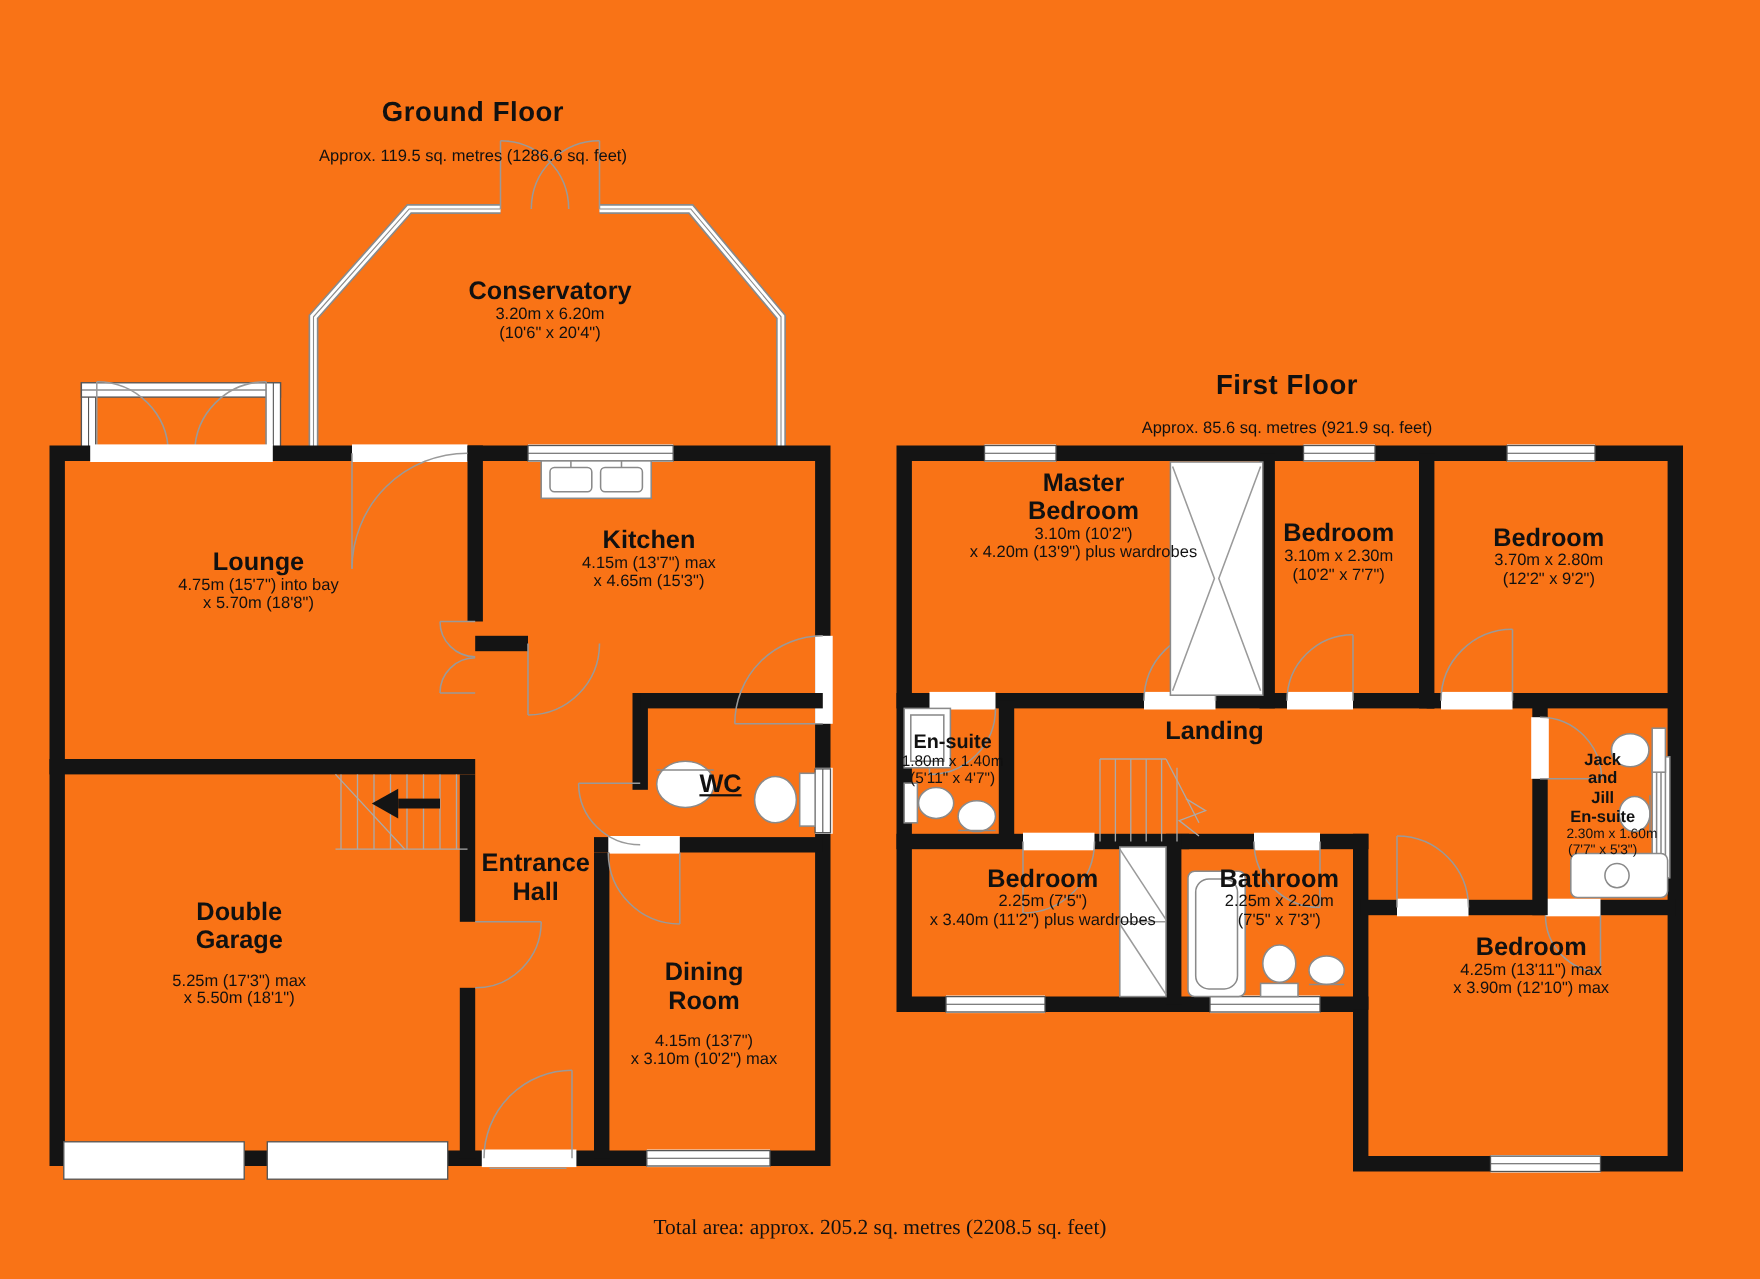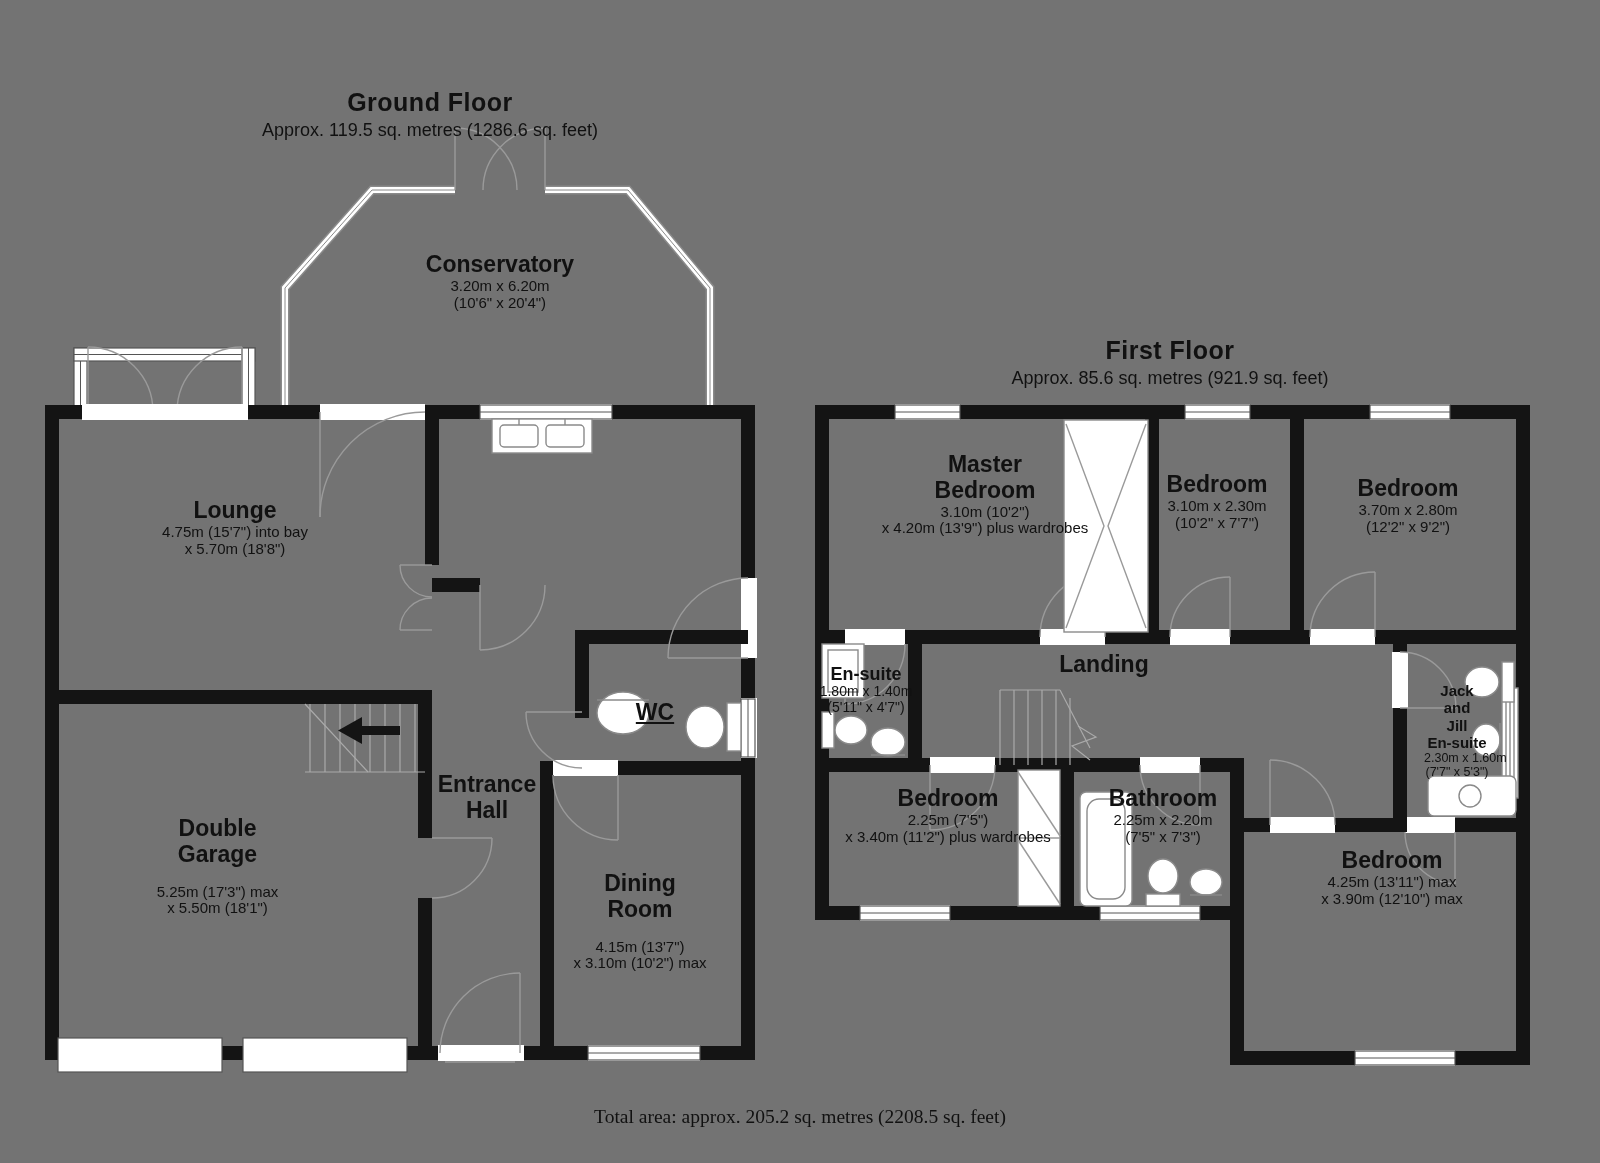--- a/index.html
+++ b/index.html
@@ -1,16 +1,16 @@
 <!DOCTYPE html>
 <html><head>
 <meta charset="utf-8">
 <style>
   html,body{margin:0;padding:0;background:#fff;}
-  .canvas{position:relative;width:1600px;height:1163px;background:#737373;
+  .canvas{position:relative;width:1600px;height:1163px;background:#f97316;
           font-family:"Liberation Sans",sans-serif;color:#111;overflow:hidden;}
   svg.plan{position:absolute;left:0;top:0;}
   
   .wallp{stroke:#141414;stroke-width:14;fill:none;}
   .wall{fill:#141414;}
   .gap{fill:#ffffff;}
   .thin{stroke:#9a9a9a;stroke-width:1.4;fill:none;}
   .tread{stroke:#aaaaaa;stroke-width:1.2;fill:none;}
   .win{fill:#ffffff;stroke:#555;stroke-width:1.2;}
   .winl{stroke:#555;stroke-width:1;fill:none;}
@@ -25,21 +25,21 @@
   .rd{font-size:15px;}
   .rn-narrow{max-width:130px;margin:0 auto;}
   .rn-n80{max-width:86px;margin:16px auto;}
   .big .rn{font-size:23px;text-decoration:underline;}
   .ens .rn{font-size:18px;}
   .ens .rd{font-size:14px;}
   .sm .rn{font-size:15px;line-height:1.15;}
   .sm .rd{font-size:12.5px;white-space:nowrap;}
   .floor-title{position:absolute;text-align:center;}
   .ft-h{font-size:25px;font-weight:bold;letter-spacing:.5px;}
-  .ft-s{font-size:18px;margin-top:3px;}
+  .ft-s{font-size:15px;margin-top:16px;}
   .footer{position:absolute;left:0;width:100%;text-align:center;font-size:19.5px;font-family:Liberation Serif, serif;}
 </style>
 </head>
 <body>
 
 <div class="canvas">
 
 <svg class="plan" width="1600" height="1163" viewBox="0 0 1600 1163">
 
   <g>
@@ -387,20 +387,25 @@
   <div class="rd">3.20m x 6.20m</div>
   <div class="rd">(10'6" x 20'4")</div>
 </div>
 
 <div class="lbl" style="left:110px;top:498px;width:250px">
   <div class="rn">Lounge</div>
   <div class="rd">4.75m (15'7") into bay</div>
   <div class="rd">x 5.70m (18'8")</div>
 </div>
 
+<div class="lbl" style="left:465px;top:478px;width:250px">
+  <div class="rn">Kitchen</div>
+  <div class="rd">4.15m (13'7") max</div>
+  <div class="rd">x 4.65m (15'3")</div>
+</div>
 
 <div class="lbl big" style="left:625px;top:700px;width:60px">
   <div class="rn">WC</div>
 </div>
 
 <div class="lbl" style="left:430px;top:772px;width:114px">
   <div class="rn">Entrance Hall</div>
 </div>
 
 <div class="lbl" style="left:135px;top:800px;width:165px">
@@ -408,21 +413,21 @@
   <div class="rd">5.25m (17'3") max</div>
   <div class="rd">x 5.50m (18'1")</div>
 </div>
 
 <div class="lbl" style="left:560px;top:855px;width:160px">
   <div class="rn rn-n80">Dining Room</div>
   <div class="rd">4.15m (13'7")</div>
   <div class="rd">x 3.10m (10'2") max</div>
 </div>
 
-<div class="lbl" style="left:855px;top:452px;width:260px">
+<div class="lbl" style="left:855px;top:426px;width:260px">
   <div class="rn rn-narrow">Master Bedroom</div>
   <div class="rd">3.10m (10'2")</div>
   <div class="rd">x 4.20m (13'9") plus wardrobes</div>
 </div>
 
 <div class="lbl" style="left:1147px;top:472px;width:140px">
   <div class="rn">Bedroom</div>
   <div class="rd">3.10m x 2.30m</div>
   <div class="rd">(10'2" x 7'7")</div>
 </div>

